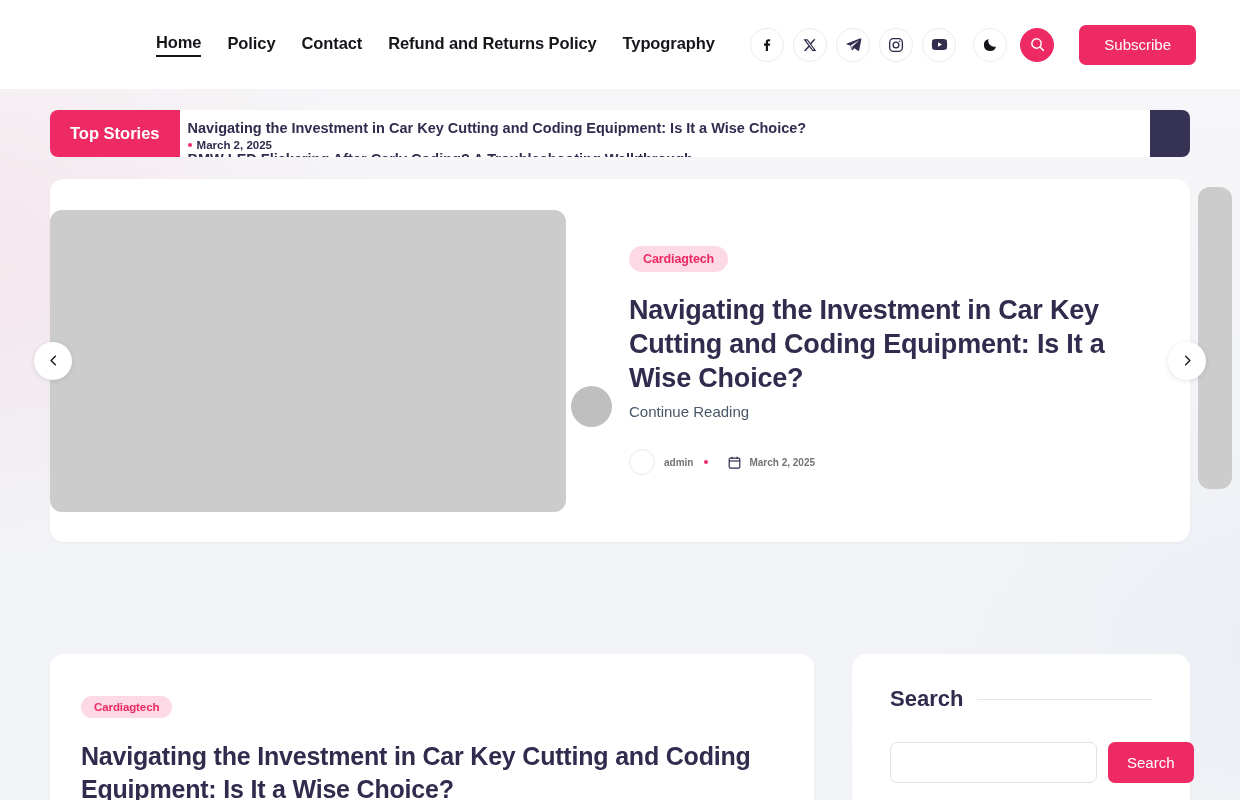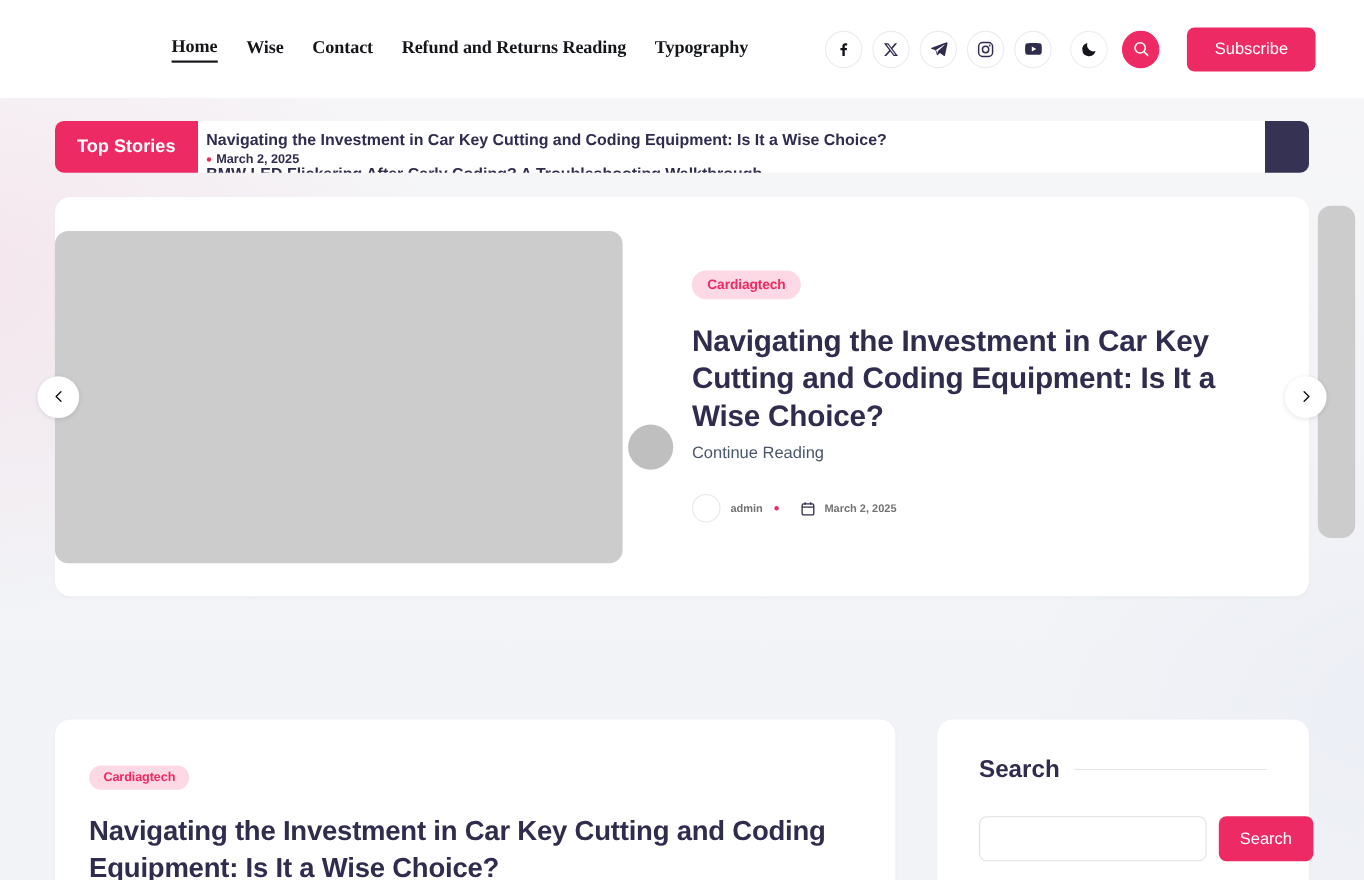--- a/index.html
+++ b/index.html
@@ -47,21 +47,20 @@
   }
 
   .nav-item {
     font-size: 16.5px;
     font-weight: bold;
     color: #14161a;
     white-space: nowrap;
     letter-spacing: -0.1px;
     padding-bottom: 3px;
     cursor: pointer;
-    font-family: Liberation Serif, serif;
   }
   .nav-item.active {
     border-bottom: 2.5px solid #14161a;
   }
 
   .header-right {
     display: flex;
     align-items: center;
     gap: 9px;
     margin-left: auto;
@@ -405,23 +404,23 @@
 <body>
 
 <div class="bg-layer"></div>
 
 <div class="page">
 
   <header class="header">
 
     <nav class="nav">
       <span class="nav-item active">Home</span>
-      <span class="nav-item">Wise</span>
+      <span class="nav-item">Policy</span>
       <span class="nav-item">Contact</span>
-      <span class="nav-item">Refund and Returns Reading</span>
+      <span class="nav-item">Refund and Returns Policy</span>
       <span class="nav-item">Typography</span>
     </nav>
 
     <div class="header-right">
 
       <a class="soc">
         <svg width="16" height="16" viewBox="0 0 24 24" fill="#14161a">
           <path d="M13.5 21v-8h2.7l.4-3.1h-3.1V7.9c0-.9.25-1.5 1.55-1.5h1.65V3.6c-.3-.04-1.3-.13-2.45-.13-2.4 0-4.05 1.47-4.05 4.18V9.9H7.5V13h2.7v8h3.3z"></path>
         </svg>
       </a>

